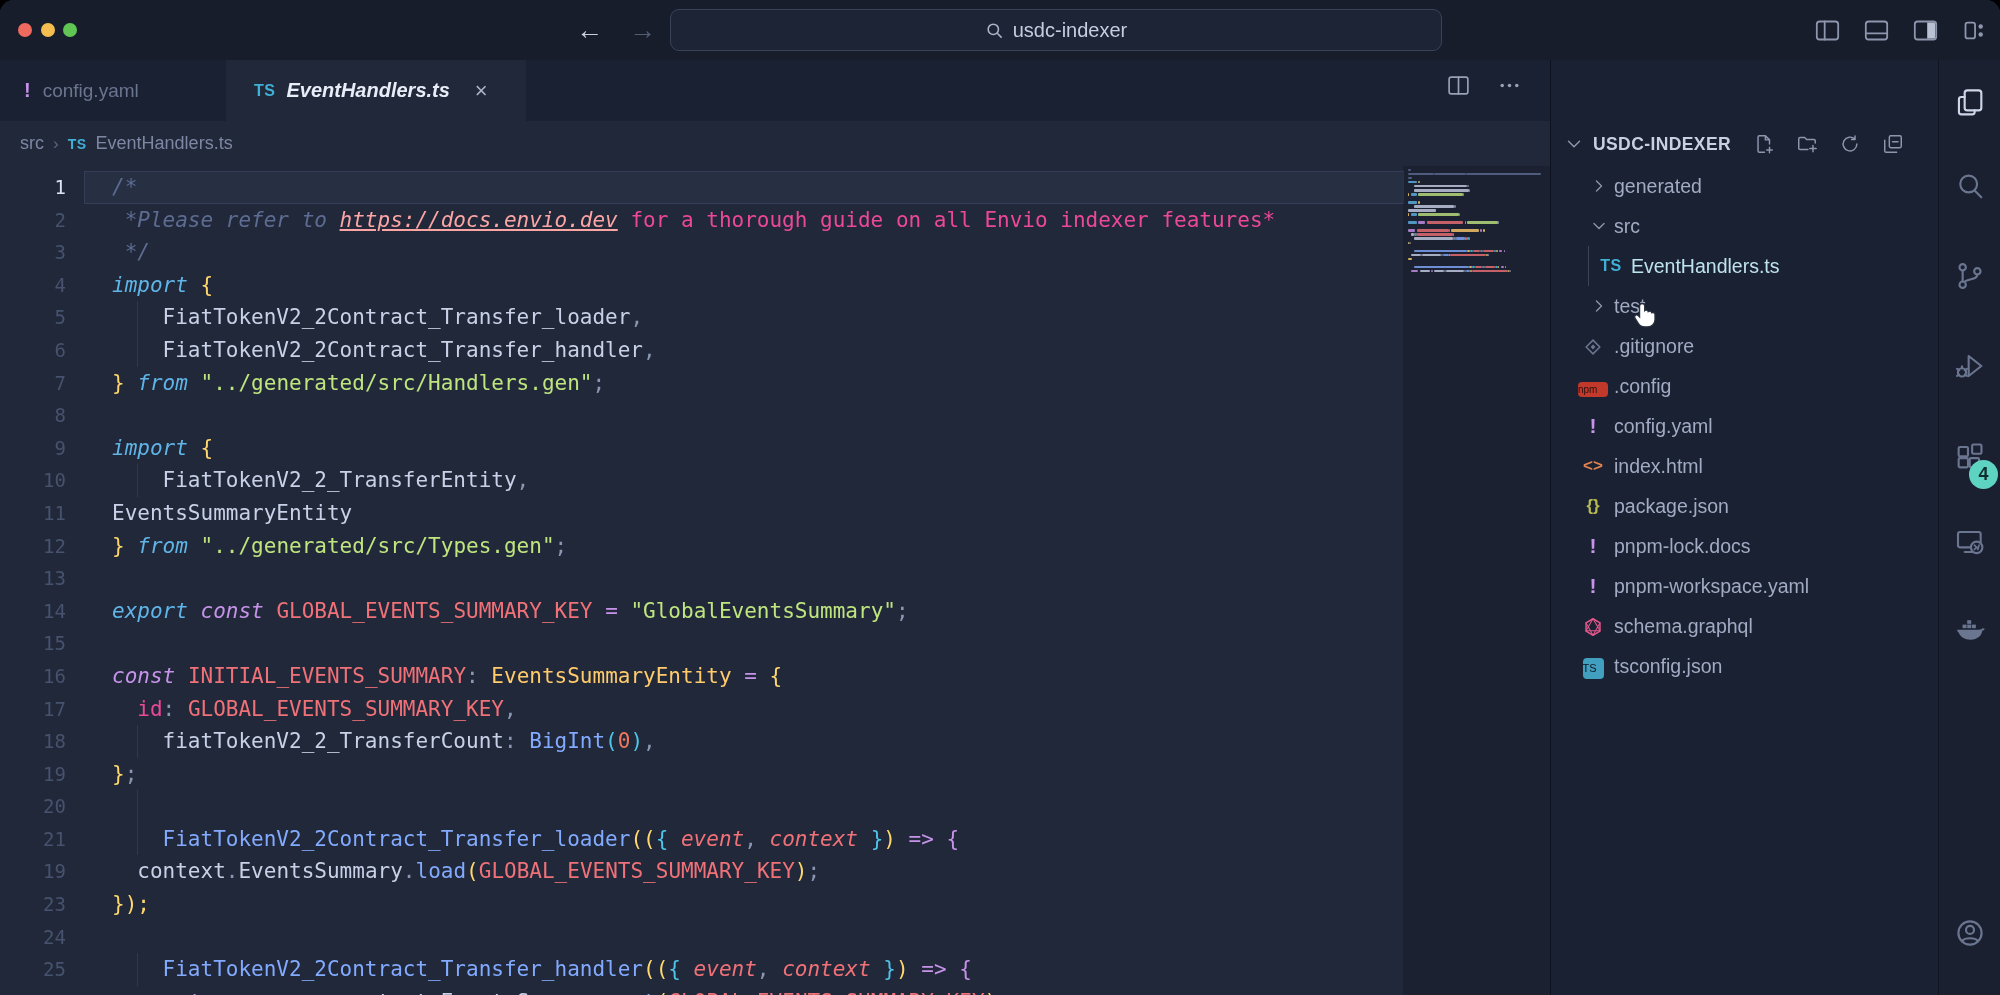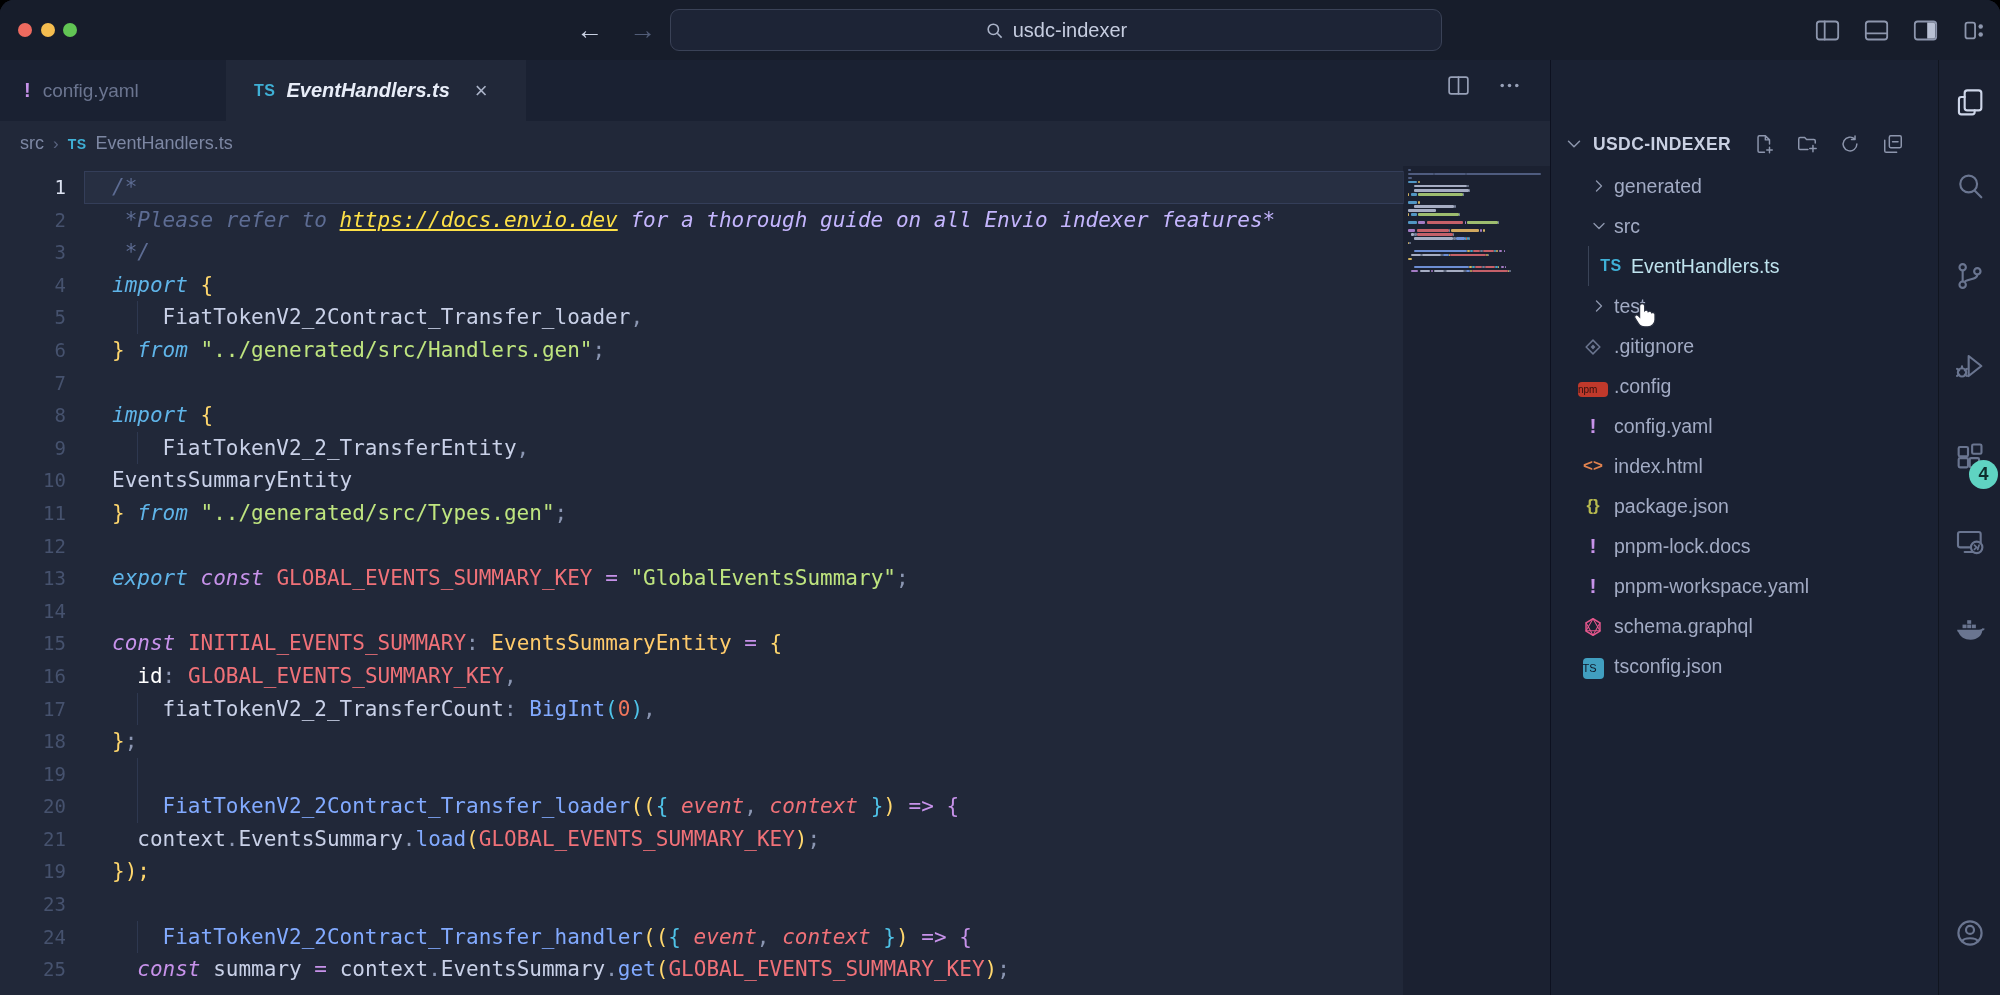--- a/index.html
+++ b/index.html
@@ -182,35 +182,36 @@
         <div>20</div>
         <div>21</div>
         <div>19</div>
         <div>23</div>
         <div>24</div>
         <div>25</div>
         <div>26</div>
       </div>
     <div id="codelines">
         <div class="cl"><span style="color: rgb(93, 108, 147); font-style: italic;">/*</span></div>
-        <div class="cl"><span style="color: rgb(93, 108, 147); font-style: italic;"> *Please refer to </span><span style="color: #fde047; font-style: italic; text-decoration: underline;">https://docs.envio.dev</span><span style="color: #c4b5fd; font-style: italic;"> for a thorough guide on all Envio indexer features*</span></div>
+        <div class="cl"><span style="color: rgb(93, 108, 147); font-style: italic;"> *Please refer to </span><span style="color: #fca5a5; font-style: italic; text-decoration: underline;">https://docs.envio.dev</span><span style="color: #ec4899; "> for a thorough guide on all Envio indexer features*</span></div>
         <div class="cl"><span style="color: rgb(93, 108, 147); font-style: italic;"> */</span></div>
         <div class="cl"><span style="color: rgb(95, 180, 232); font-style: italic;">import</span><span style="color: rgb(201, 209, 232);"> </span><span style="color: rgb(255, 215, 109);">{</span></div>
         <div class="cl"><span class="guide"></span><span style="color: rgb(201, 209, 232);">    </span><span style="color: rgb(201, 209, 232);">FiatTokenV2_2Contract_Transfer_loader</span><span style="color: rgb(139, 150, 178);">,</span></div>
+        <div class="cl"><span class="guide"></span><span style="color: rgb(201, 209, 232);">    </span><span style="color: rgb(201, 209, 232);">FiatTokenV2_2Contract_Transfer_handler</span><span style="color: rgb(139, 150, 178);">,</span></div>
         <div class="cl"><span style="color: rgb(255, 215, 109);">}</span><span style="color: rgb(201, 209, 232);"> </span><span style="color: rgb(95, 180, 232); font-style: italic;">from</span><span style="color: rgb(201, 209, 232);"> </span><span style="color: rgb(191, 229, 127);">"../generated/src/Handlers.gen"</span><span style="color: rgb(139, 150, 178);">;</span></div>
         <div class="cl"></div>
         <div class="cl"><span style="color: rgb(95, 180, 232); font-style: italic;">import</span><span style="color: rgb(201, 209, 232);"> </span><span style="color: rgb(255, 215, 109);">{</span></div>
         <div class="cl"><span class="guide"></span><span style="color: rgb(201, 209, 232);">    </span><span style="color: rgb(201, 209, 232);">FiatTokenV2_2_TransferEntity</span><span style="color: rgb(139, 150, 178);">,</span></div>
         <div class="cl"><span style="color: rgb(201, 209, 232);">EventsSummaryEntity</span></div>
         <div class="cl"><span style="color: rgb(255, 215, 109);">}</span><span style="color: rgb(201, 209, 232);"> </span><span style="color: rgb(95, 180, 232); font-style: italic;">from</span><span style="color: rgb(201, 209, 232);"> </span><span style="color: rgb(191, 229, 127);">"../generated/src/Types.gen"</span><span style="color: rgb(139, 150, 178);">;</span></div>
         <div class="cl"></div>
         <div class="cl"><span style="color: rgb(95, 180, 232); font-style: italic;">export</span><span style="color: rgb(201, 209, 232);"> </span><span style="color: rgb(199, 146, 234); font-style: italic;">const</span><span style="color: rgb(201, 209, 232);"> </span><span style="color: rgb(240, 113, 120);">GLOBAL_EVENTS_SUMMARY_KEY</span><span style="color: rgb(201, 209, 232);"> </span><span style="color: rgb(199, 146, 234);">=</span><span style="color: rgb(201, 209, 232);"> </span><span style="color: rgb(191, 229, 127);">"GlobalEventsSummary"</span><span style="color: rgb(139, 150, 178);">;</span></div>
         <div class="cl"></div>
         <div class="cl"><span style="color: rgb(199, 146, 234); font-style: italic;">const</span><span style="color: rgb(201, 209, 232);"> </span><span style="color: rgb(240, 113, 120);">INITIAL_EVENTS_SUMMARY</span><span style="color: rgb(139, 150, 178);">:</span><span style="color: rgb(201, 209, 232);"> </span><span style="color: rgb(255, 203, 107);">EventsSummaryEntity</span><span style="color: rgb(201, 209, 232);"> </span><span style="color: rgb(199, 146, 234);">=</span><span style="color: rgb(201, 209, 232);"> </span><span style="color: rgb(255, 215, 109);">{</span></div>
-        <div class="cl"><span style="color: rgb(201, 209, 232);">  </span><span style="color: #ffffff;">id</span><span style="color: rgb(139, 150, 178);">: </span><span style="color: rgb(240, 113, 120);">GLOBAL_EVENTS_SUMMARY_KEY</span><span style="color: rgb(139, 150, 178);">,</span></div>
+        <div class="cl"><span style="color: rgb(201, 209, 232);">  </span><span style="color: #ec4899;">id</span><span style="color: rgb(139, 150, 178);">: </span><span style="color: rgb(240, 113, 120);">GLOBAL_EVENTS_SUMMARY_KEY</span><span style="color: rgb(139, 150, 178);">,</span></div>
         <div class="cl"><span class="guide"></span><span style="color: rgb(201, 209, 232);">    </span><span style="color: rgb(201, 209, 232);">fiatTokenV2_2_TransferCount</span><span style="color: rgb(139, 150, 178);">: </span><span style="color: rgb(130, 170, 255);">BigInt</span><span style="color: rgb(79, 195, 232);">(</span><span style="color: rgb(240, 118, 92);">0</span><span style="color: rgb(79, 195, 232);">)</span><span style="color: rgb(139, 150, 178);">,</span></div>
         <div class="cl"><span style="color: rgb(255, 215, 109);">}</span><span style="color: rgb(139, 150, 178);">;</span></div>
         <div class="cl"><span class="guide"></span></div>
         <div class="cl"><span class="guide"></span><span style="color: rgb(201, 209, 232);">    </span><span style="color: rgb(130, 170, 255);">FiatTokenV2_2Contract_Transfer_loader</span><span style="color: rgb(255, 215, 109);">((</span><span style="color: rgb(79, 195, 232);">{ </span><span style="color: rgb(240, 113, 120); font-style: italic;">event</span><span style="color: rgb(139, 150, 178);">, </span><span style="color: rgb(240, 113, 120); font-style: italic;">context</span><span style="color: rgb(79, 195, 232);"> }</span><span style="color: rgb(255, 215, 109);">)</span><span style="color: rgb(201, 209, 232);"> </span><span style="color: rgb(199, 146, 234);">=&gt;</span><span style="color: rgb(201, 209, 232);"> </span><span style="color: rgb(199, 146, 234);">{</span></div>
         <div class="cl"><span style="color: rgb(201, 209, 232);">  </span><span style="color: rgb(201, 209, 232);">context</span><span style="color: rgb(139, 150, 178);">.</span><span style="color: rgb(201, 209, 232);">EventsSummary</span><span style="color: rgb(139, 150, 178);">.</span><span style="color: rgb(130, 170, 255);">load</span><span style="color: rgb(255, 215, 109);">(</span><span style="color: rgb(240, 113, 120);">GLOBAL_EVENTS_SUMMARY_KEY</span><span style="color: rgb(255, 215, 109);">)</span><span style="color: rgb(139, 150, 178);">;</span></div>
         <div class="cl"><span style="color: rgb(255, 215, 109);">});</span></div>
         <div class="cl"></div>
         <div class="cl"><span class="guide"></span><span style="color: rgb(201, 209, 232);">    </span><span style="color: rgb(130, 170, 255);">FiatTokenV2_2Contract_Transfer_handler</span><span style="color: rgb(255, 215, 109);">((</span><span style="color: rgb(79, 195, 232);">{ </span><span style="color: rgb(240, 113, 120); font-style: italic;">event</span><span style="color: rgb(139, 150, 178);">, </span><span style="color: rgb(240, 113, 120); font-style: italic;">context</span><span style="color: rgb(79, 195, 232);"> }</span><span style="color: rgb(255, 215, 109);">)</span><span style="color: rgb(201, 209, 232);"> </span><span style="color: rgb(199, 146, 234);">=&gt;</span><span style="color: rgb(201, 209, 232);"> </span><span style="color: rgb(199, 146, 234);">{</span></div>
         <div class="cl"><span style="color: rgb(201, 209, 232);">  </span><span style="color: rgb(199, 146, 234); font-style: italic;">const</span><span style="color: rgb(201, 209, 232);"> </span><span style="color: rgb(201, 209, 232);">summary</span><span style="color: rgb(201, 209, 232);"> </span><span style="color: rgb(199, 146, 234);">=</span><span style="color: rgb(201, 209, 232);"> </span><span style="color: rgb(201, 209, 232);">context</span><span style="color: rgb(139, 150, 178);">.</span><span style="color: rgb(201, 209, 232);">EventsSummary</span><span style="color: rgb(139, 150, 178);">.</span><span style="color: rgb(130, 170, 255);">get</span><span style="color: rgb(255, 215, 109);">(</span><span style="color: rgb(240, 113, 120);">GLOBAL_EVENTS_SUMMARY_KEY</span><span style="color: rgb(255, 215, 109);">)</span><span style="color: rgb(139, 150, 178);">;</span></div>
       </div>

